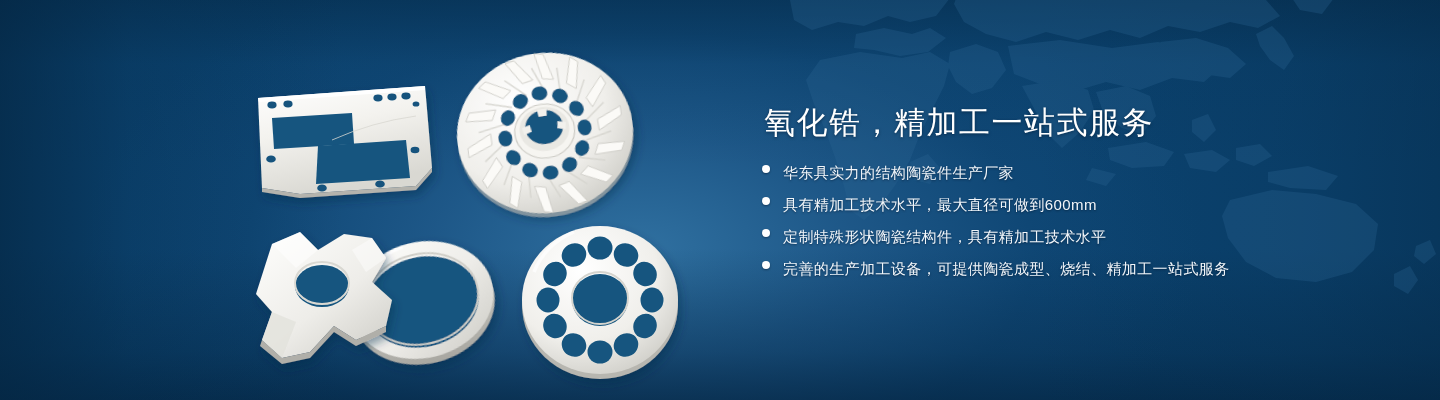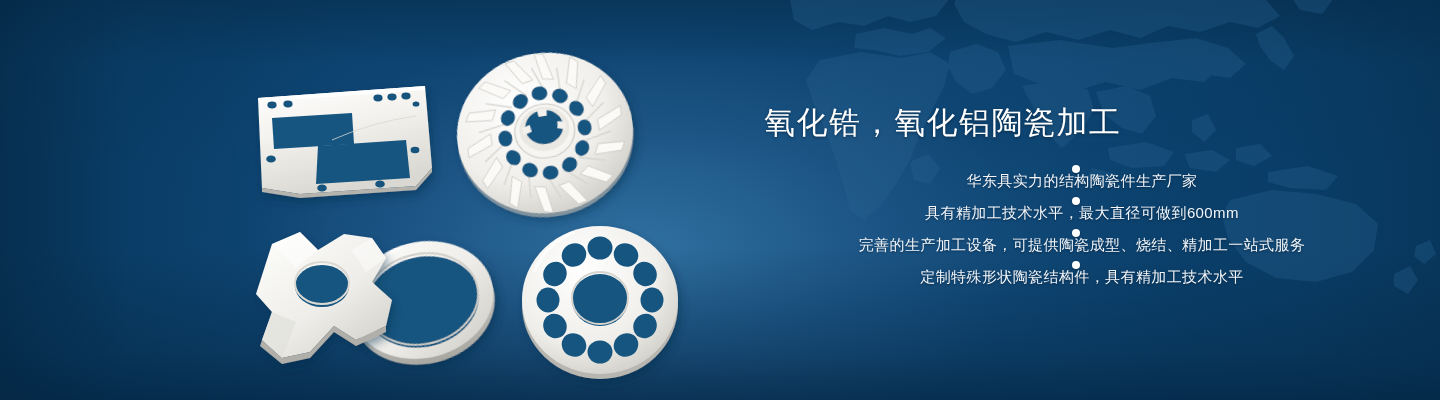--- a/index.html
+++ b/index.html
@@ -102,24 +102,23 @@
     text-shadow: 0 1px 3px rgba(0,20,40,0.55);
     white-space: nowrap;
   }
   .bullets {
     list-style: none;
     margin: 0;
     padding: 0;
   }
   .bullet {
     display: flex;
-    align-items: center;
+    align-items: flex-start;
     height: 23px;
     margin-bottom: 9px;
-    flex-direction: column;
   }
   .bullet:last-child { margin-bottom: 0; }
   .dot {
     flex: 0 0 auto;
     width: 8px;
     height: 8px;
     border-radius: 50%;
     background: #ffffff;
     margin-right: 13px;
     box-shadow: 0 1px 2px rgba(0,15,35,0.45);
@@ -352,35 +351,35 @@
 
         <ellipse cx="0" cy="0" rx="28" ry="26" fill="#14557f"></ellipse>
         <ellipse cx="0" cy="-2" rx="28" ry="26" fill="none" stroke="#d5d4ce" stroke-width="2"></ellipse>
 
         <path d="M-66 -28 a76 72 0 0 1 40 -40" stroke="#ffffff" stroke-width="3.5" fill="none" opacity="0.7"></path>
       </g>
     </svg>
   </div>
 
   <div class="copy">
-    <h1 class="headline">氧化锆，氧化铝陶瓷加工</h1>
+    <h1 class="headline">氧化锆，精加工一站式服务</h1>
 
     <ul class="bullets">
       <li class="bullet">
         <span class="dot"></span>
         <span class="btext">华东具实力的结构陶瓷件生产厂家</span>
       </li>
       <li class="bullet">
         <span class="dot"></span>
         <span class="btext">具有精加工技术水平，最大直径可做到600mm</span>
       </li>
       <li class="bullet">
         <span class="dot"></span>
-        <span class="btext">完善的生产加工设备，可提供陶瓷成型、烧结、精加工一站式服务</span>
+        <span class="btext">定制特殊形状陶瓷结构件，具有精加工技术水平</span>
       </li>
       <li class="bullet">
         <span class="dot"></span>
-        <span class="btext">定制特殊形状陶瓷结构件，具有精加工技术水平</span>
+        <span class="btext">完善的生产加工设备，可提供陶瓷成型、烧结、精加工一站式服务</span>
       </li>
     </ul>
   </div>
 
 </div>
 
 </body></html>

